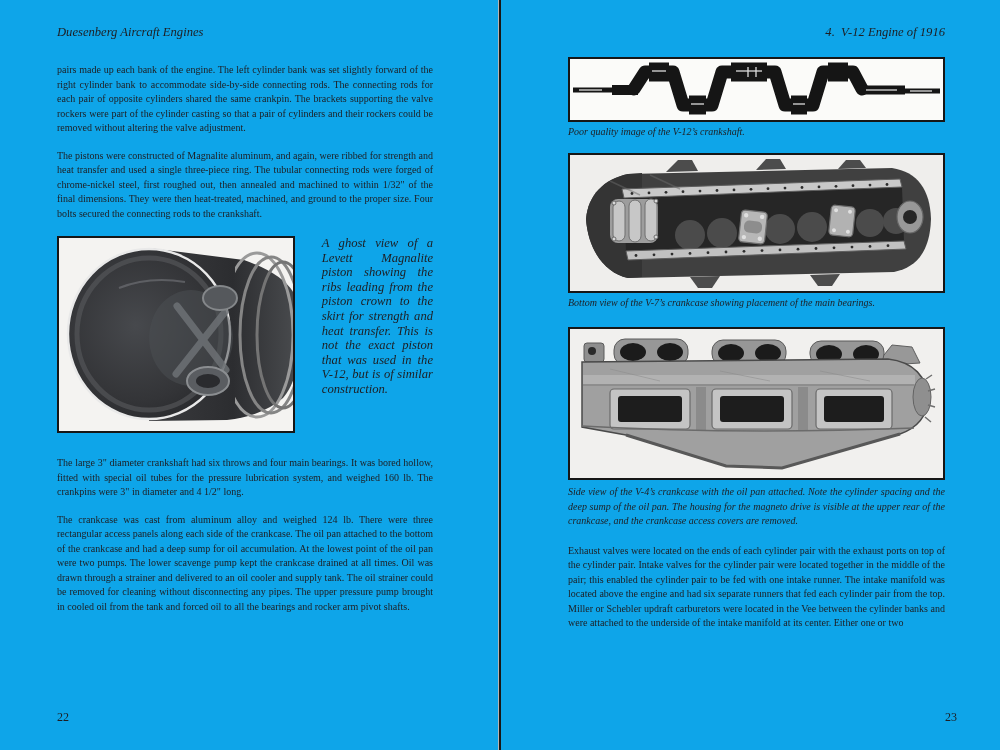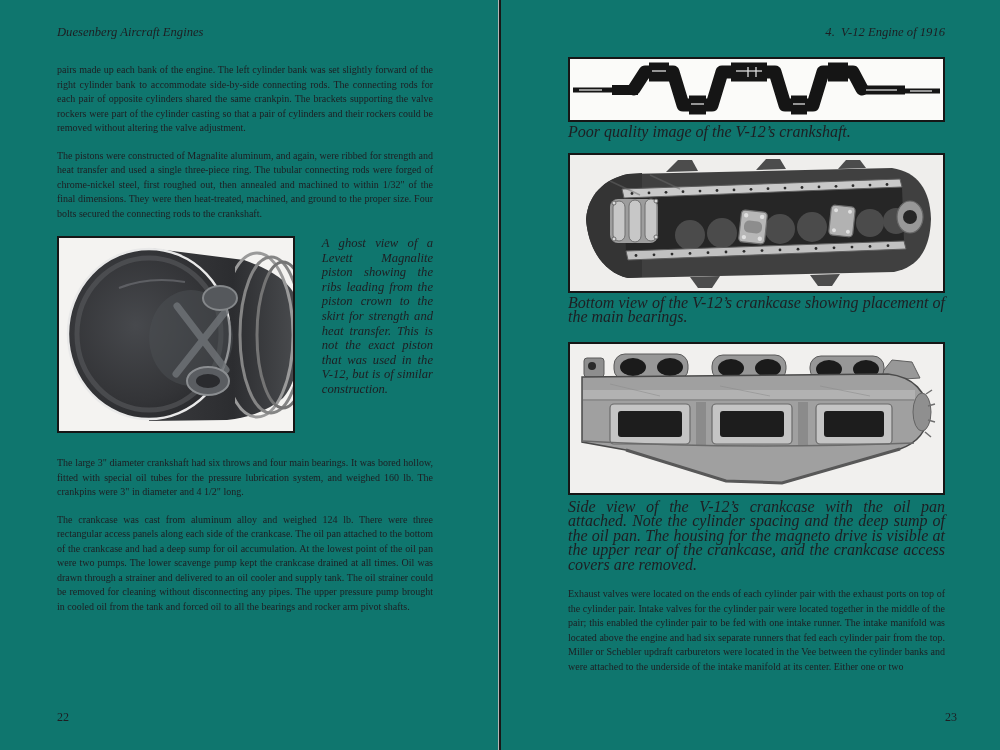--- a/index.html
+++ b/index.html
@@ -1,33 +1,33 @@
 <!DOCTYPE html>
 <html><head>
 <meta charset="utf-8">
 <style>
   html,body{margin:0;padding:0;background:#ffffff;}
   .spread{
-    position:relative;width:1000px;height:750px;background:#0f766e;
+    position:relative;width:1000px;height:750px;background:#0ea5e9;
     font-family:"Liberation Serif","DejaVu Serif",serif;color:#1e1e22;overflow:hidden;
   }
   .spine{position:absolute;left:498px;top:0;width:2px;height:750px;background:#171717;border-left:1px solid #b5b5b5;}
   .page{position:absolute;top:25px;}
   .left-page{left:57px;width:376px;}
   .right-page{left:568px;width:377px;}
   .running-header{font-style:italic;font-size:12.6px;line-height:15px;}
   .left-page .running-header{margin-bottom:23px;}
   .right-page .running-header{text-align:right;margin-bottom:17px;}
   .body-text{margin:0 0 13px 0;font-size:10px;line-height:14.5px;text-align:justify;}
   .body-text.last{margin-bottom:15px;}
   .img-frame{border:2px solid #161616;background:#fdfdfd;box-sizing:border-box;overflow:hidden;}
   .piston-frame{width:250px;height:197px;}
   .figure-row{display:flex;gap:27px;margin:15px 0 23px 0;}
   .side-caption{width:117px;font-style:italic;font-size:12.6px;line-height:14.6px;text-align:justify;}
-  .caption{font-style:italic;font-size:16px;line-height:14.5px;text-align:justify;}
+  .caption{font-style:italic;font-size:10px;line-height:14.5px;text-align:justify;}
   .fig1-frame{width:377px;height:65px;margin-bottom:3px;}
   .fig2-frame{width:377px;height:140px;margin-bottom:3px;}
   .fig3-frame{width:377px;height:153px;margin-bottom:5px;}
   .cap1{margin-bottom:13px;}
   .cap2{margin-bottom:17px;}
   .cap3{margin-bottom:15px;}
   .page-number{position:absolute;top:710px;font-size:12px;line-height:15px;}
   .pn-left{left:57px;}
   .pn-right{left:580px;width:377px;text-align:right;}
   svg{display:block;}
@@ -197,21 +197,21 @@
           <circle cx="265" cy="56" r="2" fill="#e0e0e0"></circle>
             <circle cx="279" cy="56" r="2" fill="#e0e0e0"></circle>
           <circle cx="265" cy="76" r="2" fill="#e0e0e0"></circle>
             <circle cx="279" cy="76" r="2" fill="#e0e0e0"></circle>
         </g>
         <ellipse cx="340" cy="62" rx="13" ry="16" fill="#989898" stroke="#666666" stroke-width="1.2"></ellipse>
         <circle cx="340" cy="62" r="7" fill="#262626"></circle>
         <path d="M40 26 L70 40 M80 20 L110 34" stroke="#6a6a6a" stroke-width="1.5" opacity="0.5"></path>
       </svg>
     </div>
-    <div class="caption cap2">Bottom view of the V-12’s crankcase showing placement of the main bearings.</div>
+    <div class="caption cap2">Bottom view of the V-7’s crankcase showing placement of the main bearings.</div>
 
     <div class="img-frame fig3-frame">
       <svg width="373" height="149" viewBox="0 0 373 149">
         <rect x="0" y="0" width="373" height="149" fill="#f1f0ee"></rect>
         <polygon points="310,31 322,16 342,18 350,34 318,36" fill="#989898" stroke="#5f5f5f" stroke-width="1"></polygon>
         <rect x="44" y="10" width="74" height="26" rx="11" fill="#979797" stroke="#5a5a5a" stroke-width="1"></rect>
         <rect x="142" y="11" width="74" height="25" rx="11" fill="#979797" stroke="#5a5a5a" stroke-width="1"></rect>
         <rect x="240" y="12" width="74" height="24" rx="11" fill="#979797" stroke="#5a5a5a" stroke-width="1"></rect>
         <g fill="#1b1b1b">
           <ellipse cx="63" cy="23" rx="13" ry="9"></ellipse>
@@ -236,21 +236,21 @@
         </g>
         <rect x="126" y="58" width="10" height="44" fill="#8b8b8b"></rect>
         <rect x="228" y="58" width="10" height="44" fill="#8b8b8b"></rect>
         <path d="M12 97 Q170 106 344 99" stroke="#6b6b6b" stroke-width="1.4" fill="none"></path>
         <path d="M56 106 L156 137 L212 139 L330 105" stroke="#585858" stroke-width="3" fill="none"></path>
         <ellipse cx="352" cy="68" rx="9" ry="19" fill="#8f8f8f" stroke="#636363" stroke-width="1"></ellipse>
         <path d="M356 50 l6 -4 M358 62 l7 -2 M358 76 l7 2 M355 88 l6 5" stroke="#6f6f6f" stroke-width="1.5"></path>
         <path d="M40 40 L90 52 M150 42 L200 52 M250 42 L300 52" stroke="#8a8a8a" stroke-width="1" opacity="0.5"></path>
       </svg>
     </div>
-    <div class="caption cap3">Side view of the V-12’s crankcase with the oil pan attached. Note the cylinder spacing and the deep sump of the oil pan. The housing for the magneto drive is visible at the upper rear of the crankcase, and the crankcase access covers are removed.</div>
+    <div class="caption cap3">Side view of the V-4’s crankcase with the oil pan attached. Note the cylinder spacing and the deep sump of the oil pan. The housing for the magneto drive is visible at the upper rear of the crankcase, and the crankcase access covers are removed.</div>
 
     <p class="body-text last">Exhaust valves were located on the ends of each cylinder pair with the exhaust ports on top of the cylinder pair. Intake valves for the cylinder pair were located together in the middle of the pair; this enabled the cylinder pair to be fed with one intake runner. The intake manifold was located above the engine and had six separate runners that fed each cylinder pair from the top. Miller or Schebler updraft carburetors were located in the Vee between the cylinder banks and were attached to the underside of the intake manifold at its center. Either one or two</p>
   </div>
 
   <div class="page-number pn-left">22</div>
   <div class="page-number pn-right">23</div>
 
 </div>
 
 </body></html>

